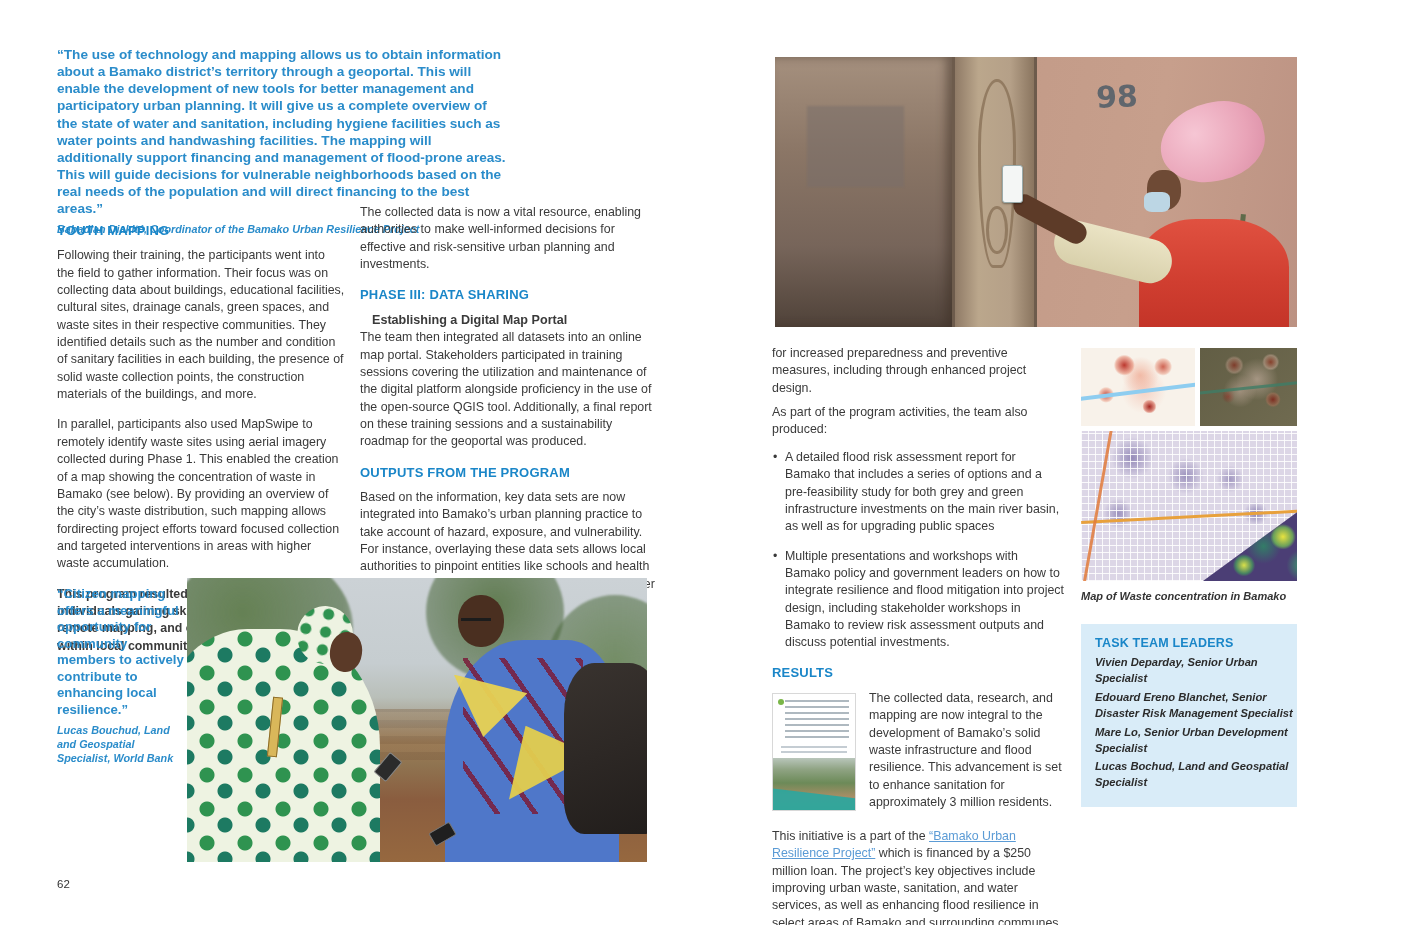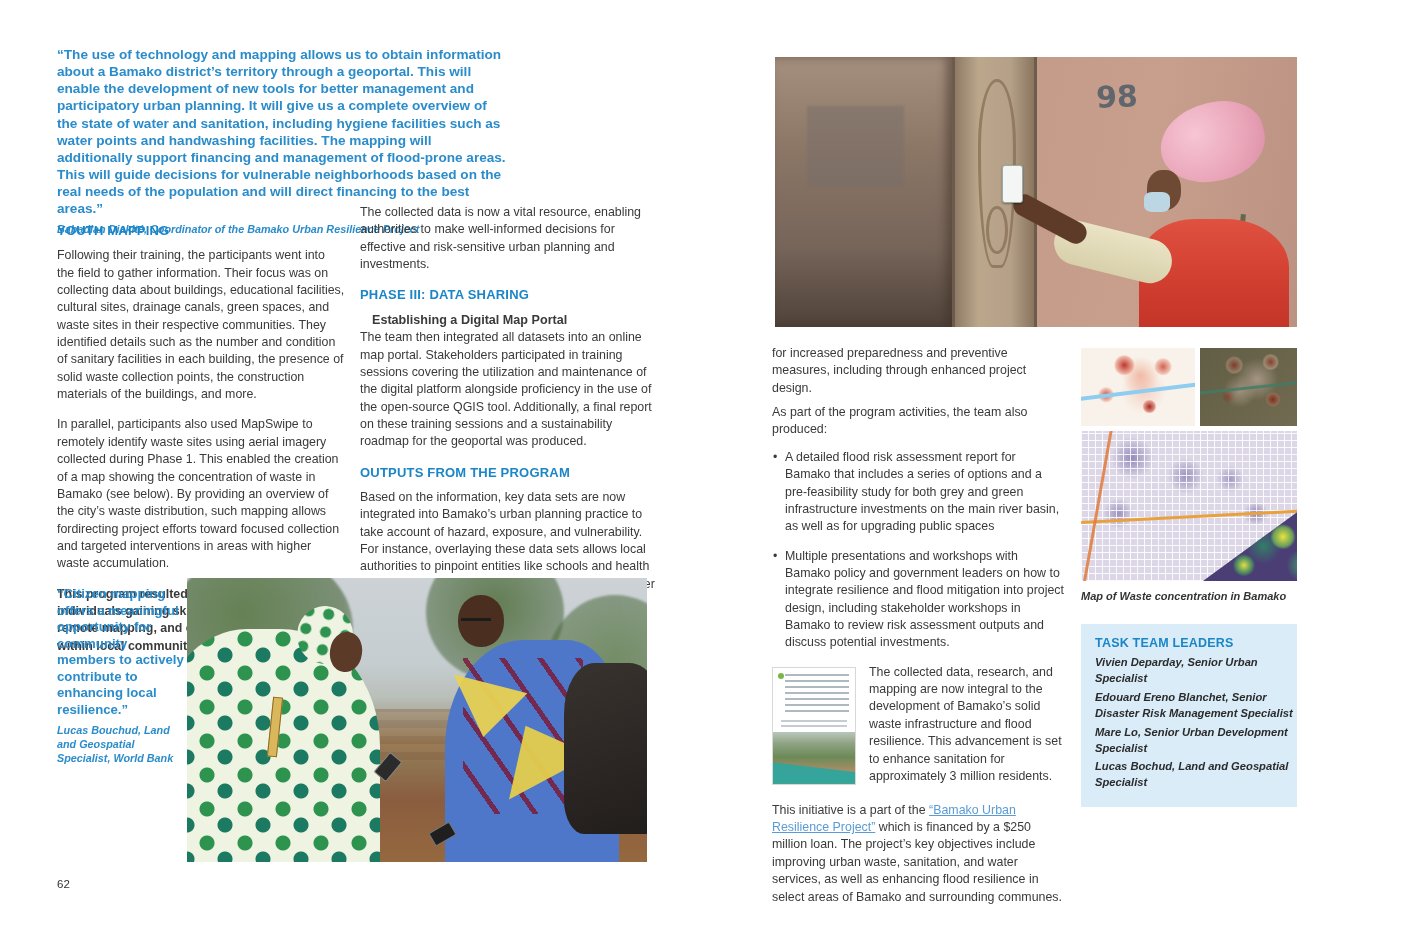--- a/index.html
+++ b/index.html
@@ -245,20 +245,21 @@
     <div class="phone"></div>
   </div>
 
   <div class="rcol body-text">
     <p>for increased preparedness and preventive measures, including through enhanced project design.</p>
     <p class="para">As part of the program activities, the team also produced:</p>
     <ul class="bullets">
       <li>A detailed flood risk assessment report for Bamako that includes a series of options and a pre-feasibility study for both grey and green infrastructure investments on the main river basin, as well as for upgrading public spaces</li>
       <li>Multiple presentations and workshops with Bamako policy and government leaders on how to integrate resilience and flood mitigation into project design, including stakeholder workshops in Bamako to review risk assessment outputs and discuss potential investments.</li>
     </ul>
+    <div class="h-blue">RESULTS</div>
     <div class="results-wrap">
       <div class="report-thumb">
         <div class="logo-dot"></div>
         <div class="tlines"></div>
         <div class="tlines2"></div>
         <div class="photo"></div>
         <div class="teal"></div>
       </div>
       <p>The collected data, research, and mapping are now integral to the development of Bamako’s solid waste infrastructure and flood resilience. This advancement is set to enhance sanitation for approximately 3 million residents.</p>
     </div>

